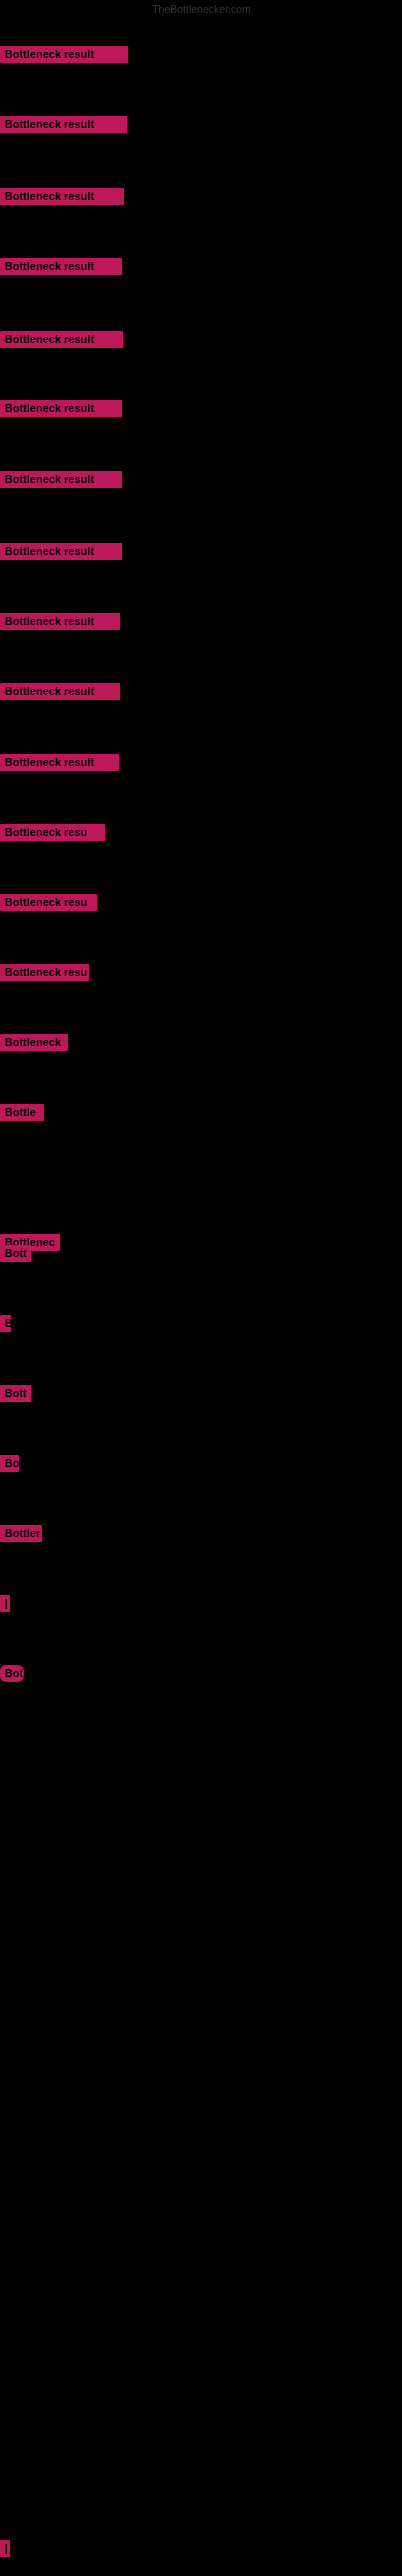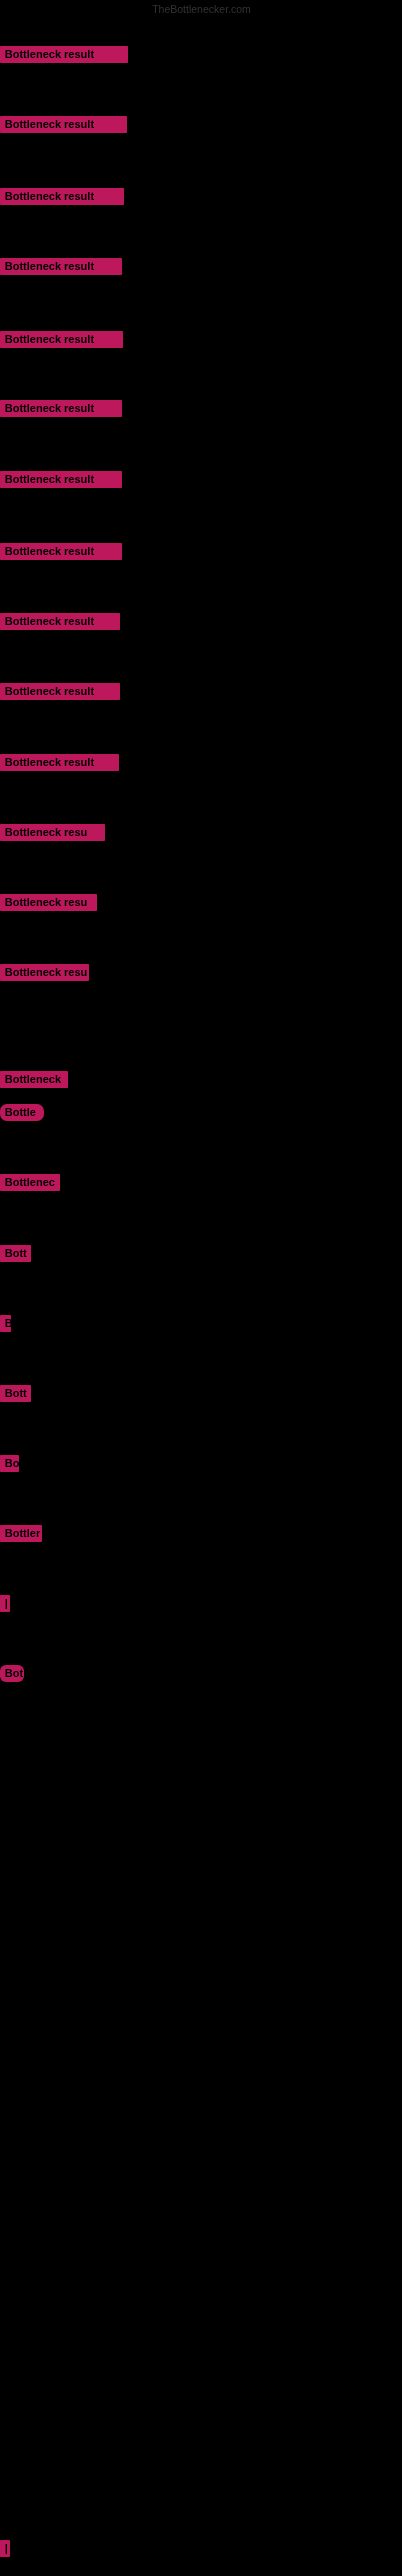--- a/index.html
+++ b/index.html
@@ -54,23 +54,23 @@
     <div class="bottleneck-badge" style="top: 331px; max-width: 123px; width: 123px;">Bottleneck result</div>
     <div class="bottleneck-badge" style="top: 400px; max-width: 122px; width: 122px;">Bottleneck result</div>
     <div class="bottleneck-badge" style="top: 471px; max-width: 122px; width: 122px;">Bottleneck result</div>
     <div class="bottleneck-badge" style="top: 543px; max-width: 122px; width: 122px;">Bottleneck result</div>
     <div class="bottleneck-badge" style="top: 613px; max-width: 120px; width: 120px;">Bottleneck result</div>
     <div class="bottleneck-badge" style="top: 683px; max-width: 120px; width: 120px;">Bottleneck result</div>
     <div class="bottleneck-badge" style="top: 754px; max-width: 119px; width: 119px;">Bottleneck result</div>
     <div class="bottleneck-badge" style="top: 824px; max-width: 105px; width: 105px;">Bottleneck resu</div>
     <div class="bottleneck-badge" style="top: 894px; max-width: 97px; width: 97px;">Bottleneck resu</div>
     <div class="bottleneck-badge" style="top: 964px; max-width: 89px; width: 89px;">Bottleneck resu</div>
-    <div class="bottleneck-badge" style="top: 1034px; max-width: 68px; width: 68px; margin-top: 37px;">Bottleneck</div>
-    <div class="bottleneck-badge" style="top: 1104px; max-width: 44px; width: 44px; border-radius: 7px;">Bottle</div>
-    <div class="bottleneck-badge" style="top: 1174px; max-width: 60px; width: 80px;">Bottlenec</div>
+    <div class="bottleneck-badge" style="top: 1034px; max-width: 68px; width: 68px;">Bottleneck</div>
+    <div class="bottleneck-badge" style="top: 1104px; max-width: 44px; width: 44px;">Bottle</div>
+    <div class="bottleneck-badge" style="top: 1234px; max-width: 60px; width: 80px;">Bottlenec</div>
     <div class="bottleneck-badge" style="top: 1245px; max-width: 31px; width: 31px;">Bott</div>
     <div class="bottleneck-badge" style="top: 1315px; max-width: 11.3px; width: 11.3px;">B</div>
     <div class="bottleneck-badge" style="top: 1385px; max-width: 31px; width: 31px;">Bott</div>
     <div class="bottleneck-badge" style="top: 1455px; max-width: 19.3px; width: 19.3px;">Bo</div>
     <div class="bottleneck-badge" style="top: 1525px; max-width: 42px; width: 58px;">Bottler</div>
     <div class="bottleneck-badge" style="top: 1595px; max-width: 6.4px; width: 6.4px;">|</div>
     <div class="bottleneck-badge" style="top: 1665px; max-width: 24px; width: 24px; border-radius: 6px;">Bot</div>
     <div class="bottleneck-badge" style="top: 2540px; max-width: 6.4px; width: 6.4px;">|</div>
   </div>
 

